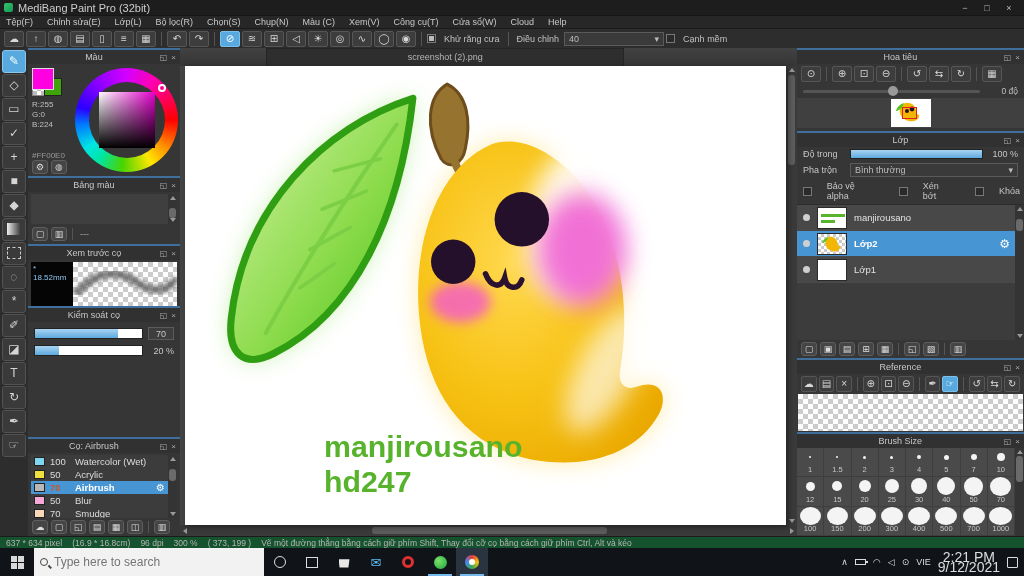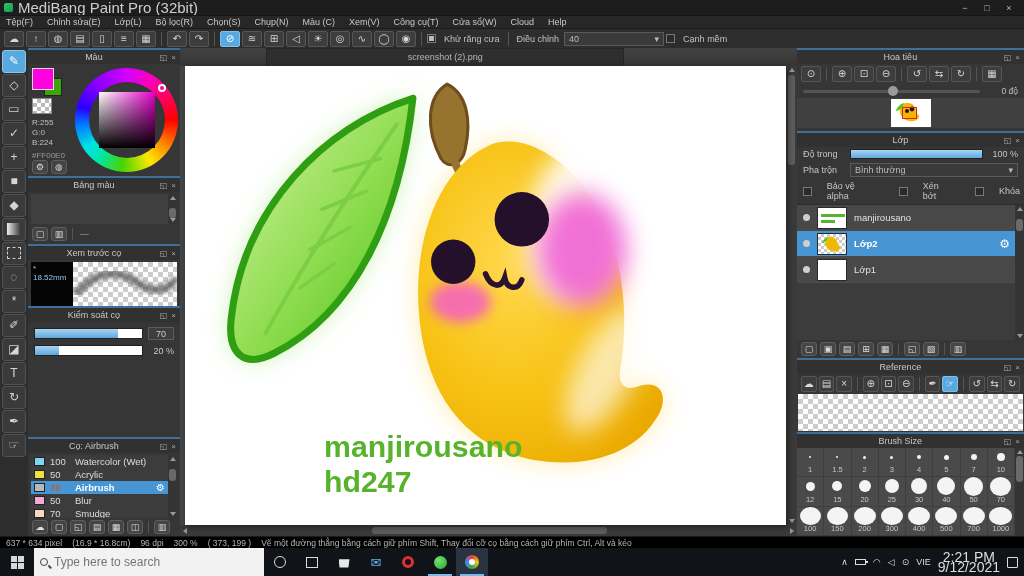--- a/index.html
+++ b/index.html
@@ -3,21 +3,21 @@
 <meta charset="utf-8">
 <style>
   * { margin:0; padding:0; box-sizing:border-box; }
   html,body { width:1024px; height:576px; overflow:hidden; }
   body { font-family:"Liberation Sans","DejaVu Sans",sans-serif; font-size:10px; color:#cfcfcf; background:#2d2d2d; }
   .app { width:1024px; height:576px; display:flex; flex-direction:column; }
 
   
   .titlebar { height:15px; background:#1d1d1d; display:flex; align-items:center; padding:0 4px; flex:0 0 auto; }
   .appicon { width:9px; height:9px; border-radius:2px; background:linear-gradient(135deg,#39c26a,#0f9b57); margin-right:5px; }
-  .title-text { font-size:15px; color:#cdcdcd; }
+  .title-text { font-size:11px; color:#cdcdcd; }
   .winctrl { margin-left:auto; display:flex; }
   .winctrl span { width:22px; text-align:center; font-size:9px; color:#bbb; cursor:default; }
   .menubar { height:13px; background:#272727; display:flex; align-items:center; padding-left:6px; flex:0 0 auto; border-top:1px solid #161616; }
   .menubar span { margin-right:14px; font-size:9px; color:#c8c8c8; }
   .toolbar { height:20px; background:#2d2d2d; display:flex; align-items:center; padding:0 4px; gap:2px; flex:0 0 auto; border-top:1px solid #1a1a1a; }
   .tbtn { width:20px; height:16px; background:#3d3d3d; border:1px solid #565656; border-radius:2px; color:#d8d8d8; font-size:10px; line-height:14px; text-align:center; }
   .tbtn.active { background:#57a9e0; border-color:#7cc0ec; color:#fff; }
   .tsep { width:1px; height:14px; background:#555; margin:0 3px; }
   .cb { width:9px; height:9px; border:1px solid #777; background:#2a2a2a; display:inline-block; vertical-align:-1px; margin-right:3px; position:relative; }
   .cb.checked::after { content:""; position:absolute; left:1px; top:1px; width:5px; height:5px; background:#bbb; }
@@ -42,21 +42,21 @@
   
   .colorbody { display:flex; padding:4px 2px 2px 4px; height:112px; }
   .swcol { width:44px; display:flex; flex-direction:column; font-size:8px; color:#c0c0c0; }
   .swstack { position:relative; width:34px; height:30px; margin-bottom:3px; }
   .sw-bg { position:absolute; left:12px; top:10px; width:18px; height:18px; background:#3fa30a; border:1px solid #222; }
   .sw-fg { position:absolute; left:0; top:0; width:22px; height:22px; border:1px solid #ddd; }
   .sw-tr { width:20px; height:18px; border:1px solid #888; background:
       linear-gradient(45deg,#bbb 25%,transparent 25%,transparent 75%,#bbb 75%),
       linear-gradient(45deg,#bbb 25%,transparent 25%,transparent 75%,#bbb 75%) 4px 4px,#fff; background-size:8px 8px; margin-bottom:4px; }
   .rgbline { line-height:10px; }
-  .hexline { margin-top:3px; color:#9a9a9a; }
+  .hexline { margin-top:21px; color:#9a9a9a; }
   .palbtns { margin-top:auto; display:flex; gap:3px; }
   .rbtn { width:16px; height:14px; background:#454545; border:1px solid #5e5e5e; border-radius:3px; font-size:9px; color:#ddd; text-align:center; line-height:12px; }
   .wheelwrap { position:relative; width:104px; height:104px; }
   .wheel { position:absolute; inset:0; border-radius:50%;
      background:conic-gradient(from 0deg,#d400ff,#ff00b0 35deg,#ff0000 90deg,#ff9000 125deg,#ffe700 150deg,#49d400 185deg,#00e6a8 215deg,#00e4e4 235deg,#0076ff 265deg,#2a00ff 285deg,#8800ff 320deg,#d400ff 360deg); }
   .wheelhole { position:absolute; left:14px; top:14px; width:76px; height:76px; border-radius:50%; background:#363636; }
   .svsq { position:absolute; left:24px; top:24px; width:56px; height:56px;
      background:linear-gradient(to bottom,rgba(0,0,0,0),#000), linear-gradient(to right,#fff,#e400cc); }
   .wheelmark { position:absolute; right:12px; top:16px; width:8px; height:8px; border:2px solid #fff; border-radius:50%; }
 
@@ -142,21 +142,21 @@
   
   .bsgrid { flex:1; display:flex; flex-wrap:wrap; background:#4a4a4a; margin-right:9px; position:relative; }
   .bscell { width:12.5%; height:33.33%; border-right:1px solid #3e3e3e; border-bottom:1px solid #3e3e3e; display:flex; flex-direction:column; align-items:center; justify-content:flex-end; padding-bottom:2px; }
   .dot { background:#f4f4f4; border-radius:50%; margin-bottom:auto; margin-top:auto; }
   .bscell span { font-size:7.5px; color:#c8c8c8; line-height:8px; }
   .bswrap { flex:1; display:flex; position:relative; min-height:0; }
   .bsscr { position:absolute; right:0; top:0; bottom:0; width:9px; background:#343434; display:flex; flex-direction:column; align-items:center; }
   .bsscr .thumb { width:7px; height:26px; background:#6a6a6a; border-radius:3px; margin-top:2px; }
 
   
-  .statusbar { height:12px; background:#000000; border-top:1px solid #1b1b1b; display:flex; align-items:center; padding-left:6px; gap:10px; font-size:8.5px; color:#b5b5b5; flex:0 0 auto; white-space:nowrap; overflow:hidden; }
+  .statusbar { height:12px; background:#14532d; border-top:1px solid #1b1b1b; display:flex; align-items:center; padding-left:6px; gap:10px; font-size:8.5px; color:#b5b5b5; flex:0 0 auto; white-space:nowrap; overflow:hidden; }
 
   
   .taskbar { height:28px; background:#101418; display:flex; align-items:stretch; flex:0 0 auto; }
   .startbtn { width:34px; display:flex; align-items:center; justify-content:center; }
   .winlogo { display:grid; grid-template-columns:6px 6px; grid-template-rows:6px 6px; gap:1px; }
   .winlogo i { background:#d8d8d8; }
   .searchbox { width:230px; background:#f2f2f2; display:flex; align-items:center; padding:0 6px; gap:6px; margin:0; }
   .searchbox input { border:none; outline:none; background:transparent; font-size:12px; color:#333; width:180px; font-family:"Liberation Sans",sans-serif; }
   .mag { width:8px; height:8px; border:1.5px solid #444; border-radius:50%; position:relative; }
   .mag::after { content:""; position:absolute; left:7px; top:7px; width:4px; height:1.5px; background:#444; transform:rotate(45deg); }

